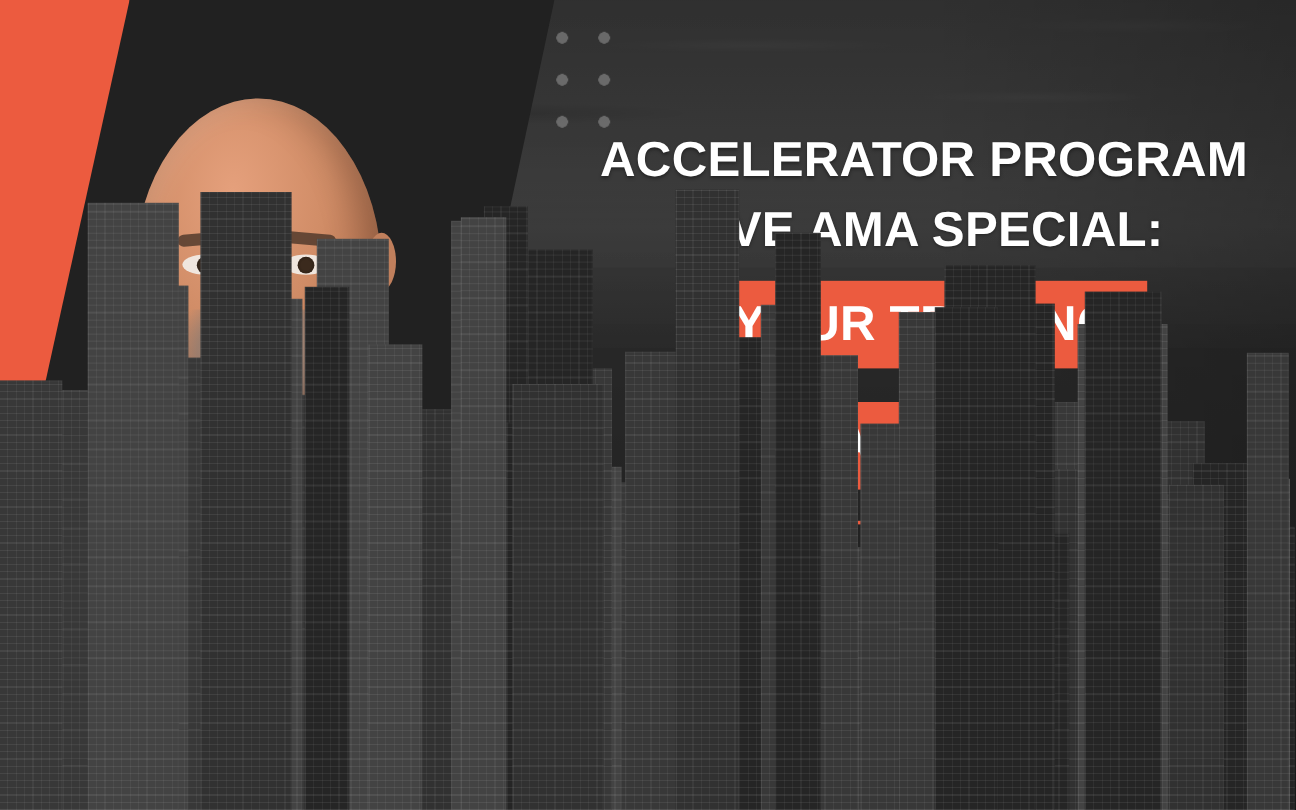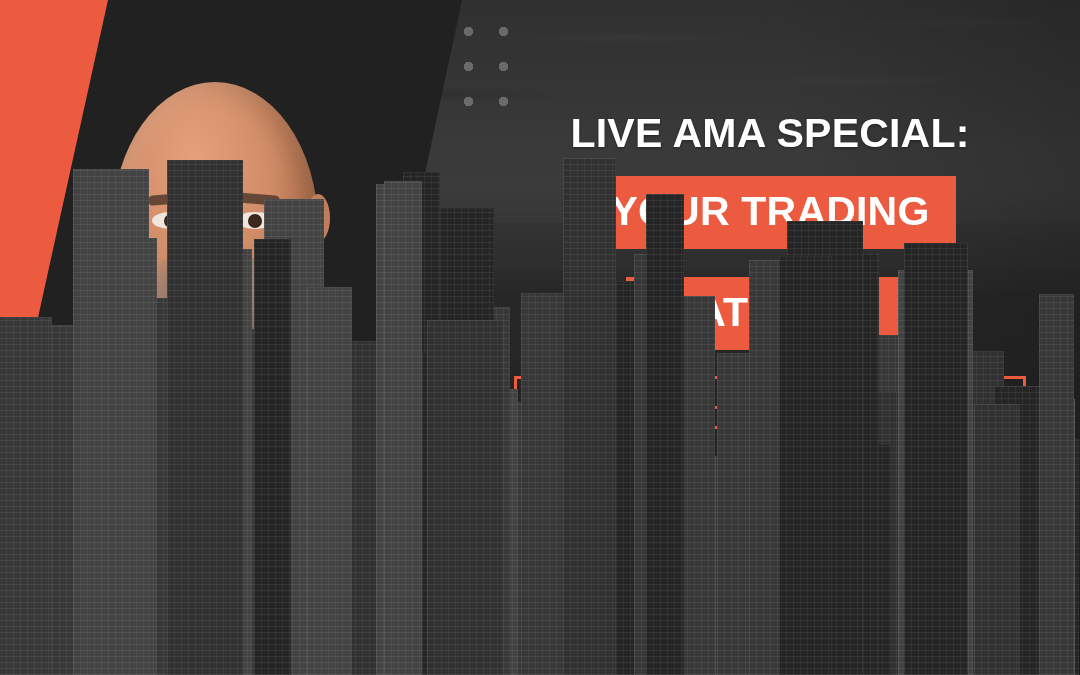--- a/index.html
+++ b/index.html
@@ -292,20 +292,21 @@
       </div>
     <div class="eyeR">
         <div class="iris"></div>
       </div>
     <div class="nose"></div>
     <div class="beard"></div>
     <div class="mouth"></div>
   </div>
 
   <div class="copy">
+    <div class="h1">ACCELERATOR PROGRAM</div>
     <div class="h1">LIVE AMA SPECIAL:</div>
 
     <div class="hl-wrap">
       <span class="hl">YOUR TRADING</span>
     </div>
     <div class="hl-wrap">
       <span class="hl hl2">PATHWAY</span>
     </div>
 
     <div style="text-align:center;">

